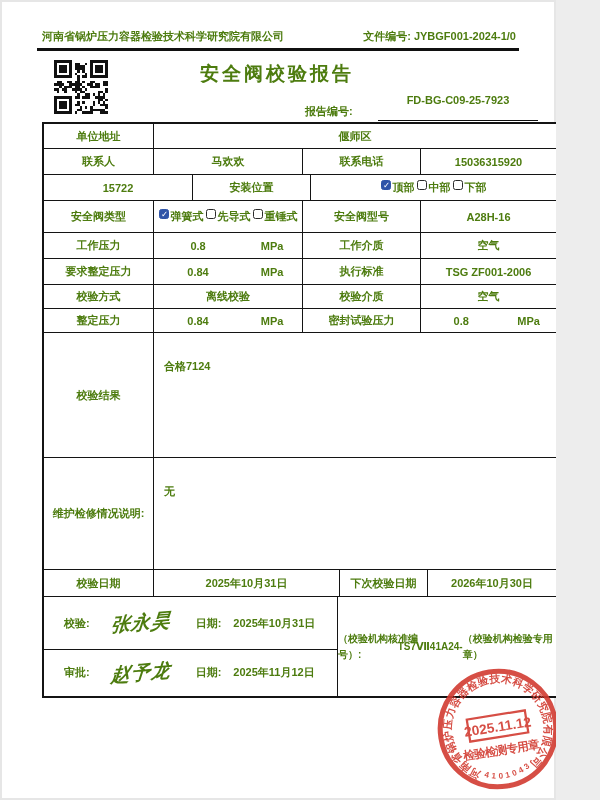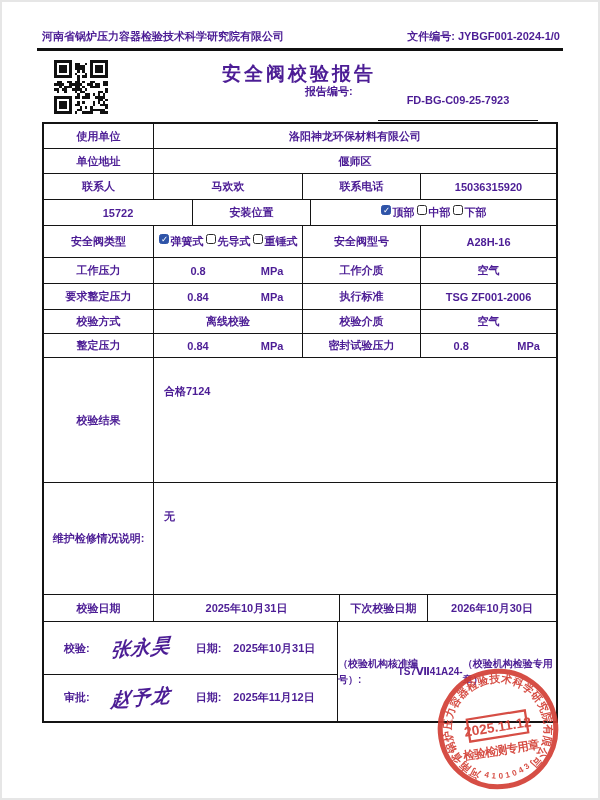--- a/index.html
+++ b/index.html
@@ -1,29 +1,29 @@
 <!DOCTYPE html>
 <html><head>
 <meta charset="utf-8">
 <style>
   html,body{margin:0;padding:0;background:#ededed;}
   .page{
-    position:relative; width:600px; height:800px; background:#fff;
+    position:relative; width:556px; height:800px; background:#fff;
     font-family:"Liberation Sans","DejaVu Sans",sans-serif;
-    color:#4c1d95; font-weight:700; overflow:hidden;
+    color:#4d7c0f; font-weight:700; overflow:hidden;
     box-shadow: inset 0 0 0 2px #e6e6e6;
   }
   
   .hdr{position:absolute; left:42px; right:40px; top:29px;
        display:flex; justify-content:space-between; font-size:11px;}
   .hdr-rule{position:absolute; left:37px; right:37px; top:48px; height:3px; background:#101010;}
   .qr-wrap{position:absolute; left:54px; top:60px; width:54px; height:54px;}
   .doc-title{position:absolute; left:0; right:2px; top:61px; text-align:center;
              font-size:19px; letter-spacing:3px;}
-  .repno-label{position:absolute; left:305px; top:84px; font-size:11px;}
+  .repno-label{position:absolute; left:305px; top:104px; font-size:11px;}
   .repno-value{position:absolute; left:378px; top:94px; width:160px; text-align:center;
                font-size:11px; border-bottom:1.6px solid #101010; padding-bottom:14px;}
   
   .tbl{position:absolute; left:42px; top:122px; width:516px;
        border:2px solid #141414; box-sizing:border-box; background:#fff;}
   .tr{display:flex; border-bottom:1.4px solid #141414; box-sizing:border-box;}
   .tr:last-child{border-bottom:none;}
   .tc{border-right:1.4px solid #141414; box-sizing:border-box;
       display:flex; align-items:center; justify-content:center;
       font-size:11px; text-align:center; padding:1px 3px;}
@@ -208,24 +208,20 @@
         <rect x="2" y="16" width="3" height="3" fill="#111"></rect>
       </svg>
   </div>
 
   <div class="doc-title">安全阀校验报告</div>
   <div class="repno-label">报告编号:</div>
   <div class="repno-value">FD-BG-C09-25-7923</div>
 
   <div class="tbl">
 
-    <div class="tr" style="height:25px">
-      <div class="tc c1">使用单位</div>
-      <div class="tc grow">洛阳神龙环保材料有限公司</div>
-    </div>
 
     <div class="tr" style="height:25px">
       <div class="tc c1">单位地址</div>
       <div class="tc grow">偃师区</div>
     </div>
 
     <div class="tr" style="height:26px">
       <div class="tc c1">联系人</div>
       <div class="tc c2">马欢欢</div>
       <div class="tc c3">联系电话</div>

